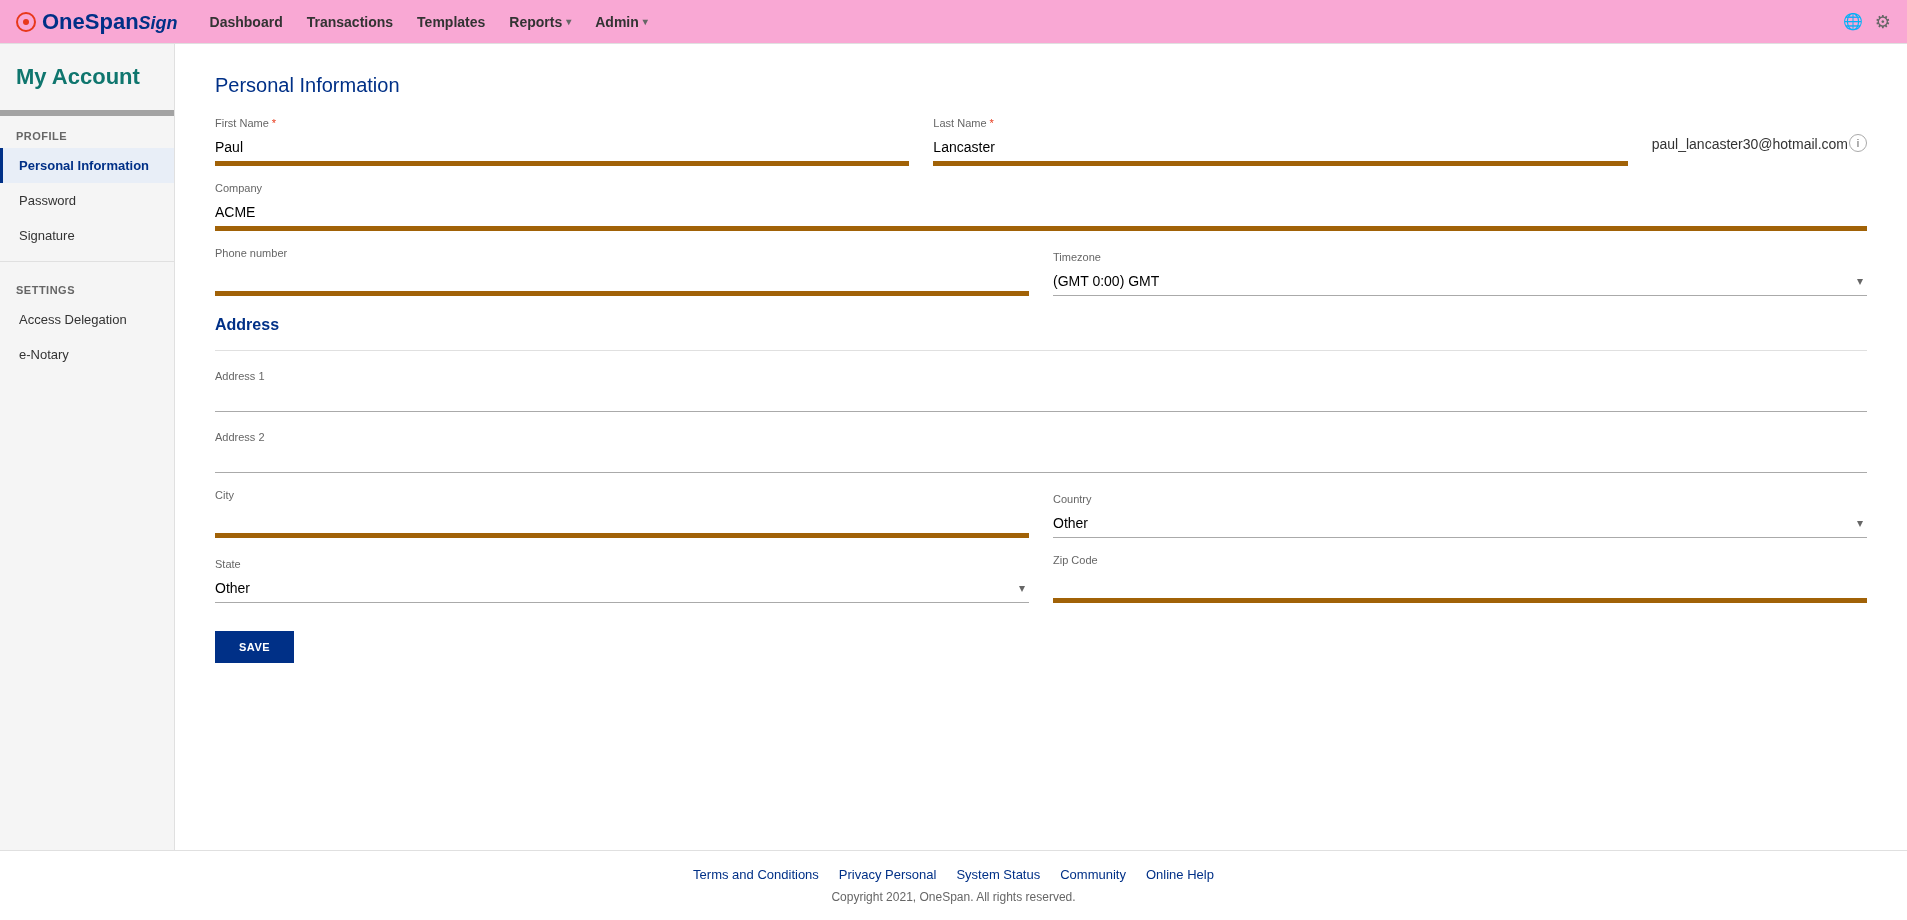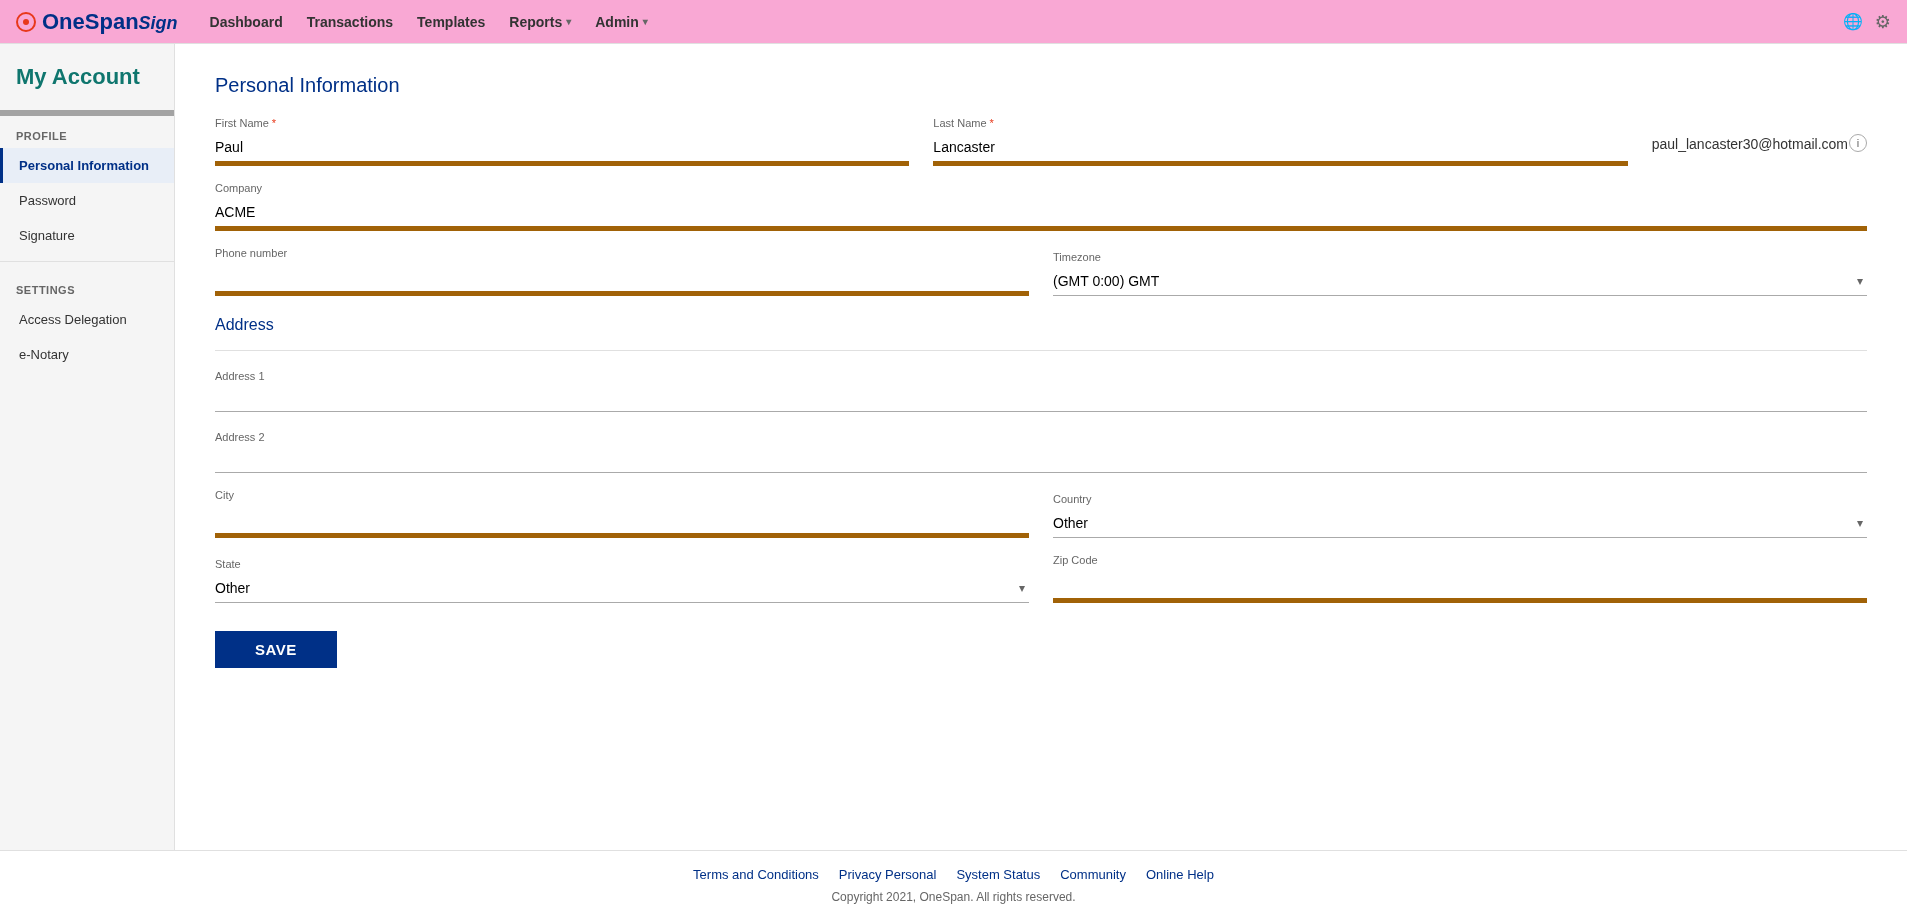--- a/index.html
+++ b/index.html
@@ -44,21 +44,21 @@
       padding: 10px 16px; cursor: pointer; color: #333; font-size: 13px;
       border-left: 3px solid transparent;
     }
     .sidebar-item.active { color: #003087; font-weight: bold; border-left: 3px solid #003087; background: #e8eef7; }
     .sidebar-divider { border: none; border-top: 1px solid #e0e0e0; margin: 8px 0; }
 
     
     .main-content { flex: 1; padding: 30px 40px; overflow-y: auto; }
 
     .section-title { font-size: 20px; color: #003087; font-weight: normal; margin-bottom: 20px; }
-    .section-subtitle { font-size: 16px; color: #003087; font-weight: normal; margin: 20px 0 16px 0; }
+    .section-subtitle { font-size: 16px; color: #003087; font-weight: bold; margin: 20px 0 16px 0; }
 
     .form-row { display: flex; gap: 24px; margin-bottom: 16px; align-items: flex-end; }
     .form-field { display: flex; flex-direction: column; flex: 1; }
     .form-label { font-size: 11px; color: #666; margin-bottom: 4px; }
     .form-label .required { color: #e8381a; }
     .form-input {
       border: none; border-bottom: 5px solid #a16207;
       padding: 6px 0; font-size: 14px; background: transparent;
       outline: none; width: 100%;
     }
@@ -85,21 +85,21 @@
 
     .full-width-field { width: 100%; margin-bottom: 16px; }
     .full-width-input {
       border: none; border-bottom: 1px solid #aaa;
       padding: 6px 0; font-size: 14px; background: transparent;
       outline: none; width: 100%;
     }
 
     .btn-save {
       background: #003087; color: #fff; border: none;
-      padding: 10px 40px; font-size: 15px; font-weight: bold;
+      padding: 10px 24px; font-size: 11px; font-weight: bold;
       cursor: pointer; letter-spacing: 0.5px; margin-top: 12px;
     }
 
     
     .address-divider { border: none; border-top: 1px solid #e0e0e0; margin: 8px 0 16px 0; }
 
     
     .footer {
       border-top: 1px solid #e0e0e0; padding: 16px; text-align: center;
       background: #fff; flex-shrink: 0;

